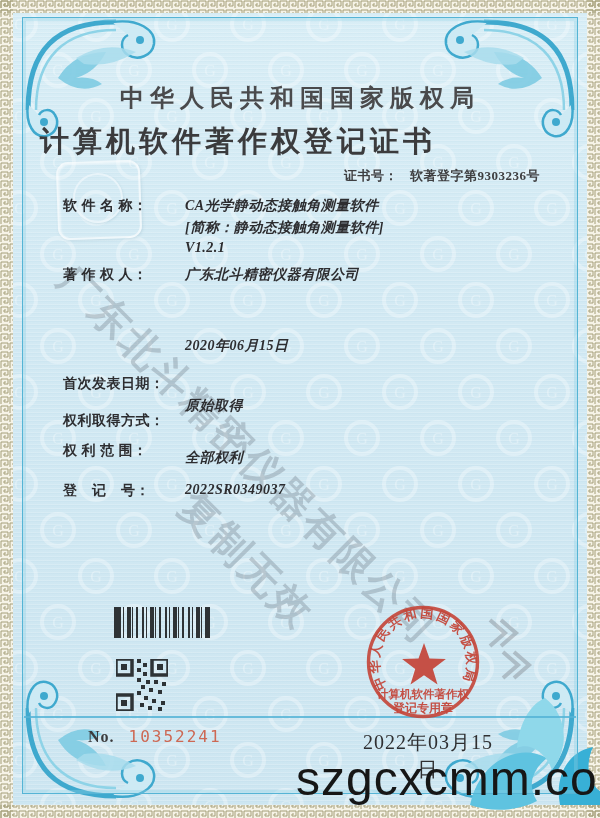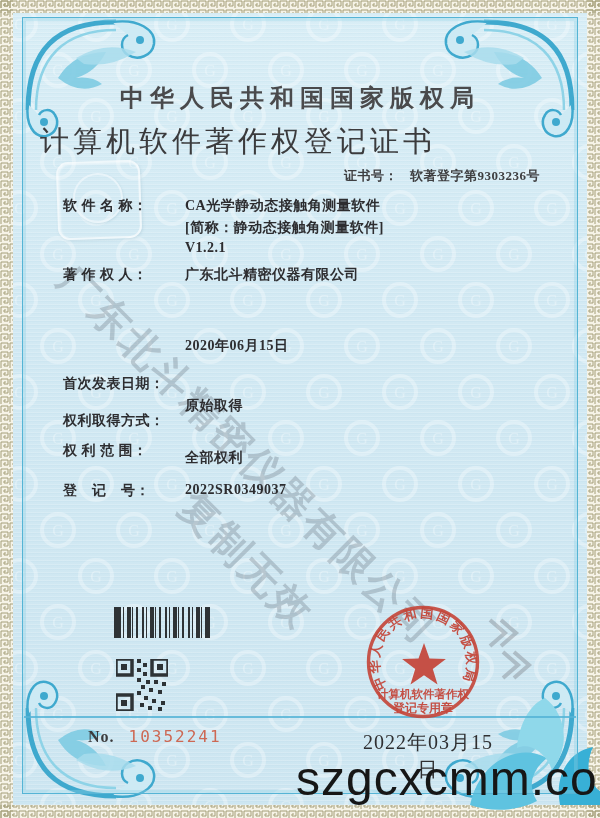--- a/index.html
+++ b/index.html
@@ -30,27 +30,27 @@
   }
   .emboss-stamp::after{
     content:""; position:absolute; left:14px; top:10px; width:46px; height:46px;
     border:2px solid rgba(240,248,252,.95); border-radius:50%;
     box-shadow:1px 1px 2px rgba(150,185,200,.4);
   }
 
   .authority{position:absolute; top:82px; left:0; width:600px; text-align:center; z-index:3;
     font-size:24px; font-weight:700; letter-spacing:6px; color:#4a4a4c;}
   .cert-title{position:absolute; top:122px; left:0; width:476px; text-align:center; z-index:3;
-    font-size:29px; font-weight:400; letter-spacing:4px; color:#3b3b3d;}
+    font-size:29px; font-weight:700; letter-spacing:4px; color:#3b3b3d;}
   .cert-no{position:absolute; top:167px; right:60px; z-index:3; font-size:13px; font-weight:700; color:#3f3f41; letter-spacing:.5px;}
   .cert-no .gap{display:inline-block; width:12px;}
 
   .lbl,.val{position:absolute; z-index:3; font-size:14px; font-weight:700; color:#2d2d30; letter-spacing:.5px; white-space:nowrap;}
   .lbl{left:63px;}
-  .val{left:185px;}
+  .val{left:185px;font-style:italic;}
 
   .statement{position:absolute; left:62px; top:521px; width:492px; z-index:3;
     font-size:15.5px; font-weight:700; color:#2d2d30; line-height:37px;
     text-indent:31px; text-align:justify; letter-spacing:.5px;}
 
   .barcode{
     position:absolute; left:114px; top:607px; width:86px; height:31px; z-index:3;
     border-left:5px solid #2e3336; border-right:5px solid #2e3336;
     background:repeating-linear-gradient(90deg,
       #2e3336 0 2px, rgba(0,0,0,0) 2px 4px,

